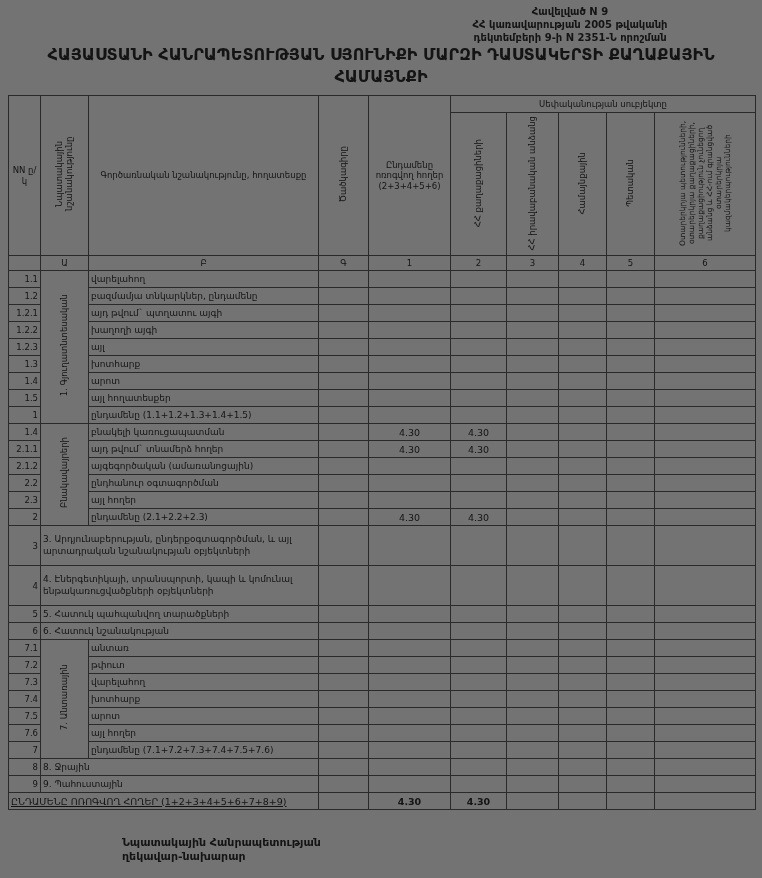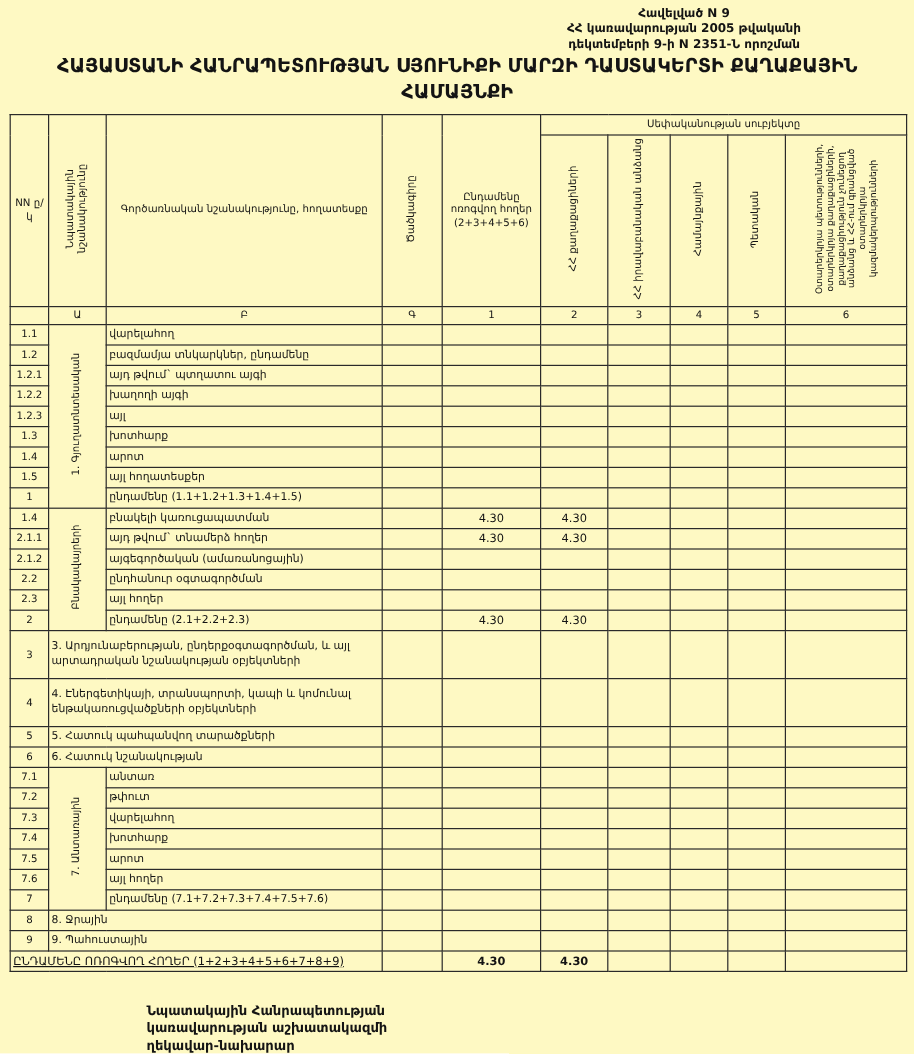--- a/index.html
+++ b/index.html
@@ -1,32 +1,32 @@
 <!DOCTYPE html>
 <html><head>
 <meta charset="utf-8">
 <style>
   html,body{margin:0;padding:0;background:#ffffff;}
-  .page{position:relative;width:762px;height:878px;background:#fef9c3;font-family:"DejaVu Sans",sans-serif;color:#141414;overflow:hidden;}
+  .page{position:relative;width:762px;height:878px;background:#737373;font-family:"DejaVu Sans",sans-serif;color:#141414;overflow:hidden;}
   .appendix{position:absolute;top:5px;left:390px;width:360px;text-align:center;font-size:10px;font-weight:bold;line-height:1.3;}
   .doc-title{position:absolute;top:44px;left:0;width:100%;text-align:center;font-weight:bold;}
   .doc-title .t1{font-size:12px;letter-spacing:4px;margin-bottom:2px;}
   .doc-title .t2,.doc-title .t3{font-size:16px;line-height:1.35;}
   table.report{position:absolute;top:95px;left:8px;width:747px;border-collapse:collapse;table-layout:fixed;}
   .report th,.report td{border:1px solid #2a2a2a;padding:0 2px;overflow:hidden;font-weight:normal;}
   .report thead th{text-align:center;vertical-align:middle;font-size:8.5px;line-height:1.2;}
   .th-group{height:16px;font-size:9px;}
   .vcell{height:142px;}
   .vert{display:inline-block;writing-mode:vertical-rl;transform:rotate(180deg);max-height:136px;white-space:normal;line-height:1.2;font-size:8.5px;}
   .vsmall{font-size:7.5px;}
   .letters th{height:14px;font-size:9px;}
   .report tbody tr{height:17px;}
   .report tbody tr.tall{height:40px;}
   .report tbody tr.tall .label{white-space:normal;line-height:1.25;}
-  .nn{text-align:center;font-size:8.5px;}
+  .nn{text-align:right;font-size:8.5px;}
   .label{font-size:9px;padding-left:4px;}
   .num{text-align:center;font-size:9.5px;}
   .code{text-align:center;font-size:9px;}
   .vgroup{text-align:center;vertical-align:middle;}
   .vertlabel{display:inline-block;writing-mode:vertical-rl;transform:rotate(180deg);font-size:8.5px;line-height:1.1;white-space:nowrap;}
   .grand-label{font-weight:bold;font-size:9.5px;padding-left:4px;text-decoration:underline;}
   tr[data-name="grand-total-row"] .num{font-weight:bold;}
   .sig-left{position:absolute;left:122px;top:836px;font-size:11px;font-weight:bold;line-height:1.3;}
   .sig-right{position:absolute;left:528px;top:860px;font-size:11px;font-weight:normal;margin-top:18px;}
 </style>
@@ -407,18 +407,17 @@
           <td class="num" data-name="owner-value-cell"></td>
           <td class="num" data-name="owner-value-cell"></td>
           <td class="num" data-name="owner-value-cell"></td>
           <td class="num" data-name="owner-value-cell"></td>
         </tr>
       </tbody>
   </table>
 
   <div class="sig-left" data-name="signature-authority-block">
     <div data-name="signature-authority-line-1">Նպատակային Հանրապետության</div>
-    <div data-name="signature-authority-line-2">կառավարության աշխատակազմի</div>
     <div data-name="signature-authority-line-3">ղեկավար-նախարար</div>
   </div>
   <div class="sig-right" data-name="signature-name">Մ. Թոփուզյան</div>
 
 </div>
 
 </body></html>

